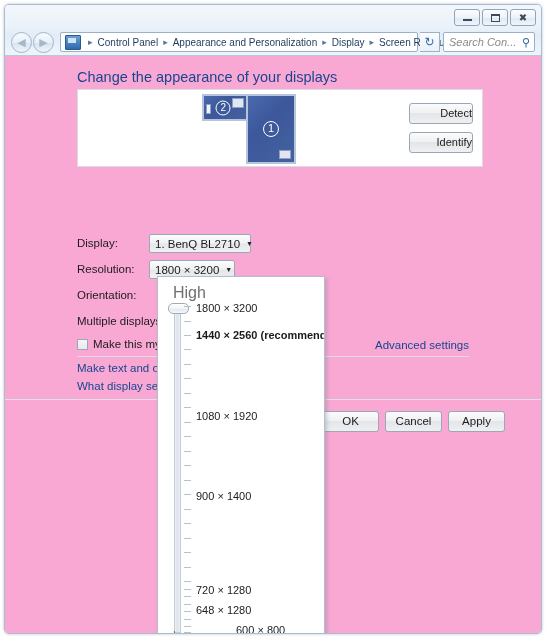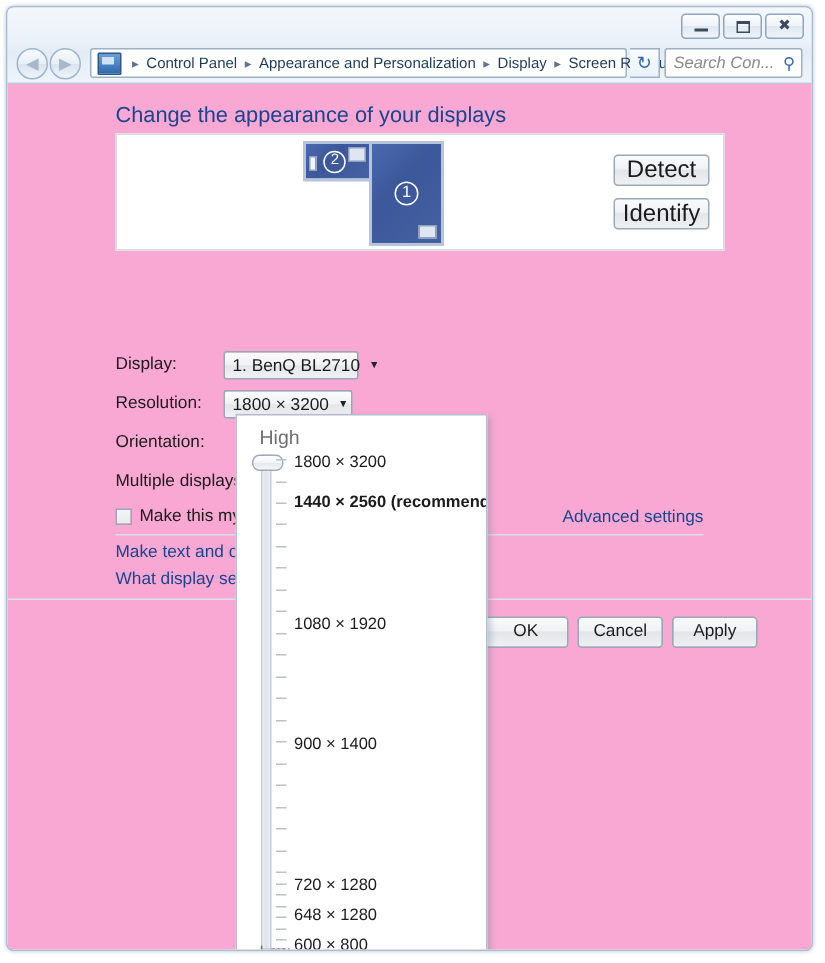--- a/index.html
+++ b/index.html
@@ -258,23 +258,23 @@
   #chip-2 { right: 2px; top: 2px; width: 12px; height: 10px; }
   #chip-3 { left: 2px; top: 8px; width: 5px; height: 10px; background:#f2f5fa; }
 
   .side-button {
     position: absolute;
     width: 64px;
     height: 21px;
     border: 1px solid #9aa8b5;
     border-radius: 3px;
     background: linear-gradient(to bottom, #fafbfc 0%, #f0f1f3 45%, #e3e5e8 50%, #eff0f2 100%);
-    font-size: 16px;
+    font-size: 11px;
     color: #1b1b1b;
-    text-align: center;
+    text-align: right;
     line-height: 19px;
     box-sizing: border-box;
   }
   #detect-button { right: 9px; top: 13px; }
   #identify-button { right: 9px; top: 42px; }
 
   
   .form-label {
     position: absolute;
     left: 72px;
@@ -300,21 +300,21 @@
     align-items: center;
     box-sizing: border-box;
   }
   .combo .combo-text { padding-left: 5px; white-space: nowrap; }
   .combo .combo-arrow {
     margin-left: auto;
     padding: 0 6px;
     font-size: 7px;
     color: #222;
   }
-  #combo-display { top: 178px; width: 90px; }
+  #combo-display { top: 178px; width: 102px; }
   #combo-resolution { top: 204px; width: 86px; }
 
   
   #main-display-row {
     position: absolute;
     left: 72px;
     top: 282px;
     display: flex;
     align-items: center;
   }
@@ -398,21 +398,21 @@
     background: #ffffff;
     border: 1px solid #b4becb;
     box-shadow: 2px 2px 4px rgba(110,125,145,0.35);
     box-sizing: border-box;
     overflow: hidden;
   }
   #popup-high-label {
     position: absolute;
     left: 15px;
     top: 7px;
-    font-size: 13px;
+    font-size: 16px;
     color: #6f6f6f;
   }
   #popup-low-label {
     position: absolute;
     left: 15px;
     bottom: 6px;
     font-size: 11px;
     color: #6f6f6f;
   }
   #slider-track {
@@ -584,19 +584,19 @@
           <div class="slider-tick" style="top: 349px;"></div>
           <div class="slider-tick" style="top: 355px;"></div>
         </div>
       <div id="option-container">
           <div class="res-option" style="top: 25px;">1800 × 3200</div>
           <div class="res-option recommended" style="top: 52px;">1440 × 2560 (recommended)</div>
           <div class="res-option" style="top: 133px;">1080 × 1920</div>
           <div class="res-option" style="top: 213px;">900 × 1400</div>
           <div class="res-option" style="top: 307px;">720 × 1280</div>
           <div class="res-option" style="top: 327px;">648 × 1280</div>
-          <div class="res-option" style="top: 347px;">600 × 800</div>
+          <div class="res-option" style="top: 347px; margin-left: 40px;">600 × 800</div>
         </div>
       <div id="popup-low-label">Low</div>
     </div>
 
   </div>
 </div>
 
 </body></html>

